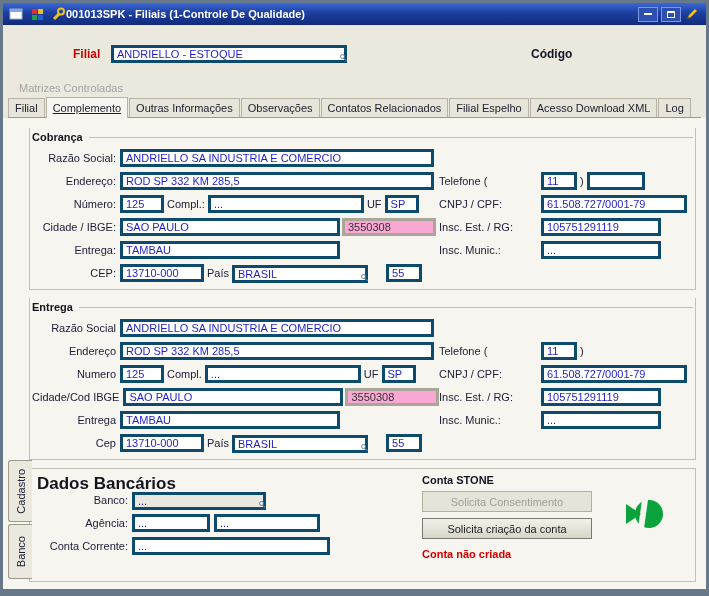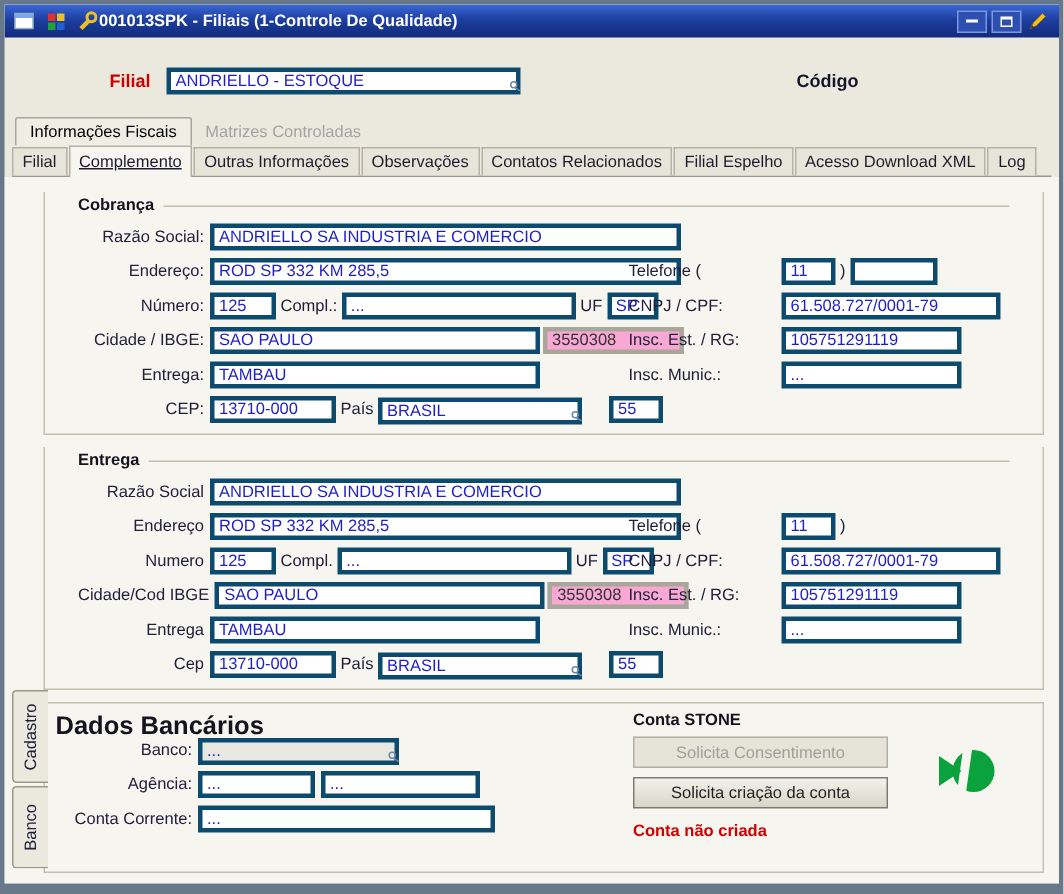--- a/index.html
+++ b/index.html
@@ -35,21 +35,21 @@
     display:flex; align-items:flex-end; border-bottom:1px solid #9b988c; }
   .mtab { font-size:11px; padding:0 6px; border:1px solid #b6b3a6; border-bottom:none;
     background:#e7e5d9; margin-right:1px; white-space:nowrap; height:19px;
     display:flex; align-items:center; cursor:default; color:#1c1c2e; }
   .mtab.active { background:#f6f5ef; height:21px; margin-bottom:-1px; text-decoration:underline; }
 
   
   .content { position:absolute; top:115px; left:0; right:0; bottom:0;
     background:#f6f5ef; padding-top:10px; }
 
-  .group { margin:0 10px 8px 26px; border:1px solid #c3c0b2; border-top:none; padding:2px 22px 7px; }
+  .group { margin:0 10px 8px 26px; border:1px solid #c3c0b2; border-top:none; padding:2px 2px 7px; }
   .ghead { display:flex; align-items:center; height:14px; margin-bottom:5px; }
   .gtitle { font-size:11px; font-weight:bold; color:#14141e; white-space:nowrap; }
   .gline { flex:1; height:1px; background:#c3c0b2; margin-left:6px; }
   .gbody { position:relative; }
   .leftcol { width:412px; display:flex; flex-direction:column; gap:5px; }
   .rightcol { position:absolute; top:23px; right:2px; width:252px;
     display:flex; flex-direction:column; gap:5px; }
   .row { display:flex; align-items:center; height:18px; }
   .lab-l { flex:0 0 88px; text-align:right; padding-right:4px; font-size:11px; color:#20203a; white-space:nowrap; }
   .lab-r { flex:0 0 102px; text-align:left; padding-right:3px; font-size:11px; color:#20203a; white-space:nowrap; }
@@ -138,21 +138,20 @@
   <label class="lbl-filial">Filial</label>
   <span class="fwrap hdr-filial">
     <input class="fld" value="ANDRIELLO - ESTOQUE" style="">
     <i class="mag"></i>
   </span>
   <label class="lbl-codigo">Código</label>
   
 
   
   <div class="ftabs">
-    <span class="ftab-active">Informações Fiscais</span>
     <span class="ftab-inactive">Matrizes Controladas</span>
   </div>
 
   
   <div class="mtabs">
     <span class="mtab">Filial</span>
     <span class="mtab active">Complemento</span>
     <span class="mtab">Outras Informações</span>
     <span class="mtab">Observações</span>
     <span class="mtab">Contatos Relacionados</span>

